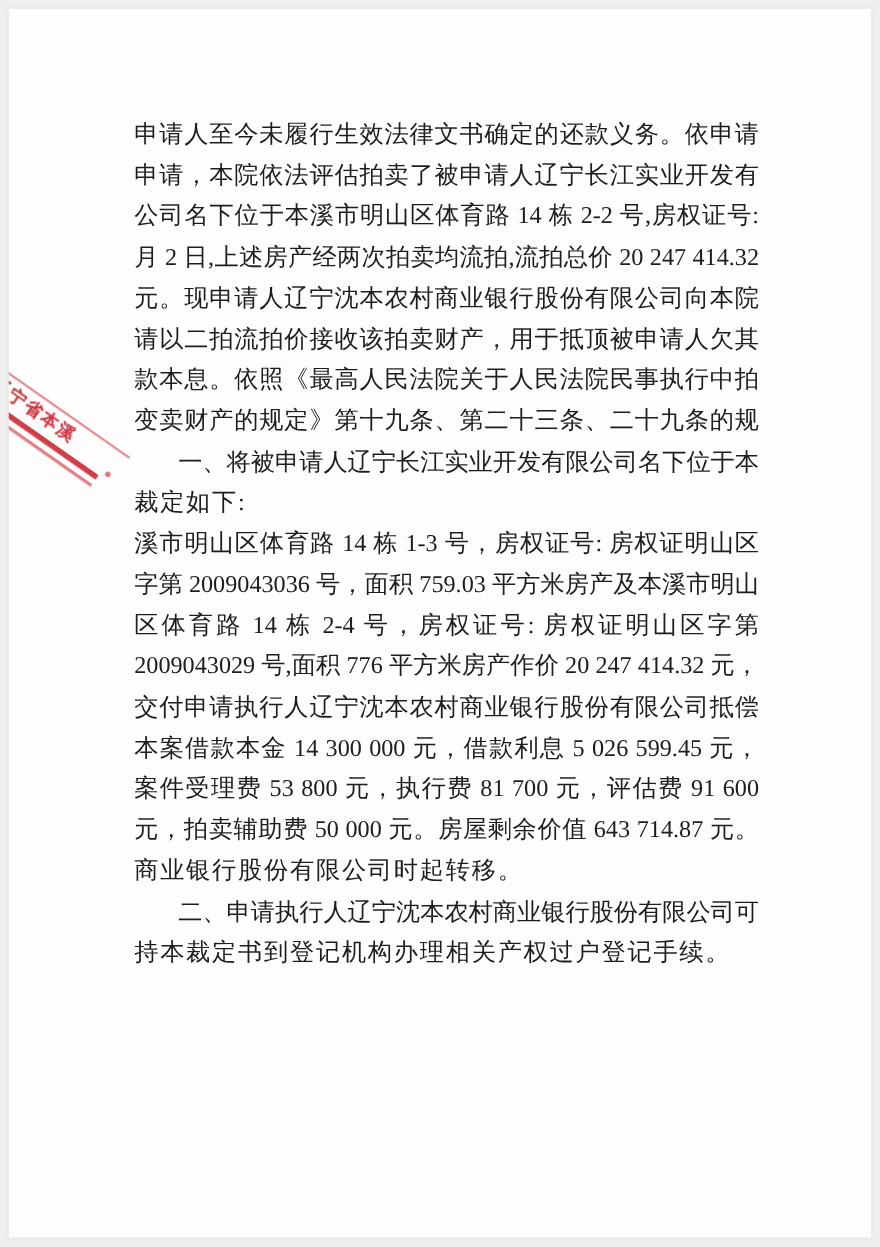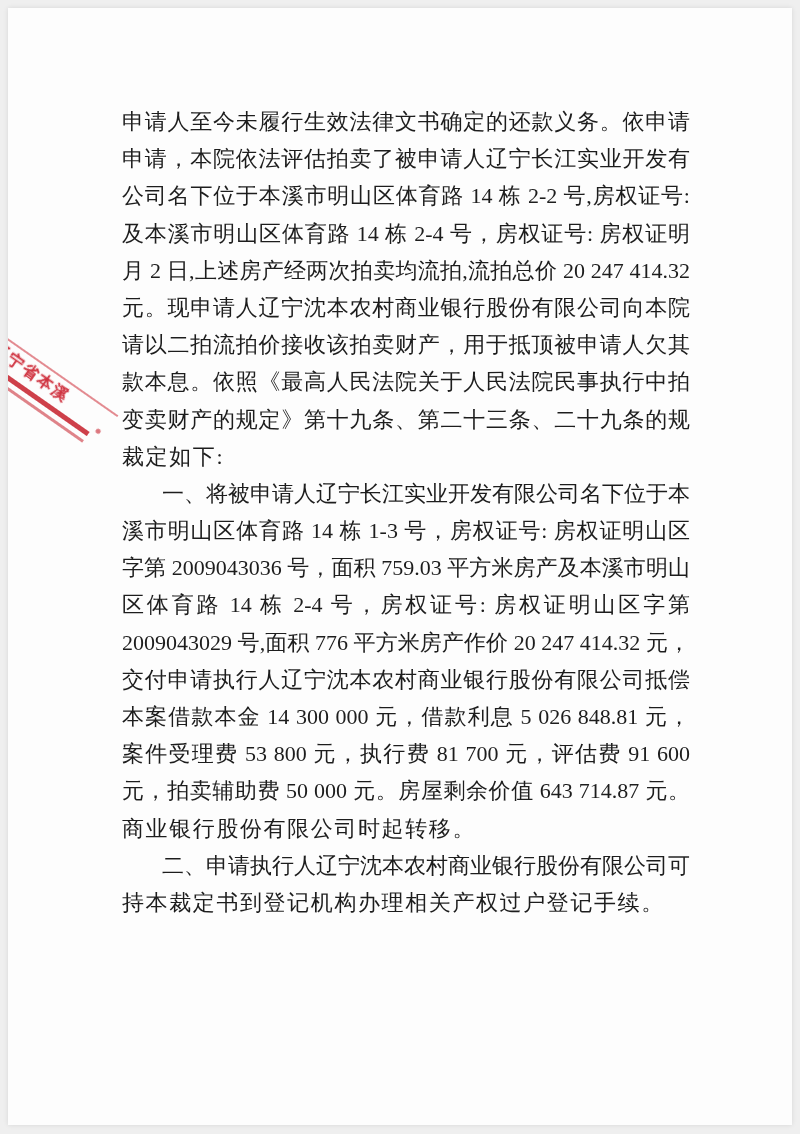--- a/index.html
+++ b/index.html
@@ -101,34 +101,33 @@
       <div class="stamp-line-top"></div>
       <div class="stamp-text">辽宁省本溪</div>
       <div class="stamp-band"></div>
       <div class="stamp-dot"></div>
     </div>
 
     <div class="text-block">
         <div class="line">申请人至今未履行生效法律文书确定的还款义务。依申请人</div>
         <div class="line">申请，本院依法评估拍卖了被申请人辽宁长江实业开发有限</div>
         <div class="line">公司名下位于本溪市明山区体育路 14 栋 2-2 号,房权证号:</div>
-        <div class="line">及本溪市明山区体育路 14 栋 2-4 号，房权证号: 房权证明</div>
         <div class="line">月 2 日,上述房产经两次拍卖均流拍,流拍总价 20 247 414.32</div>
         <div class="line">元。现申请人辽宁沈本农村商业银行股份有限公司向本院申</div>
         <div class="line">请以二拍流拍价接收该拍卖财产，用于抵顶被申请人欠其借</div>
         <div class="line">款本息。依照《最高人民法院关于人民法院民事执行中拍卖、</div>
         <div class="line">变卖财产的规定》第十九条、第二十三条、二十九条的规定，</div>
+        <div class="line ind">一、将被申请人辽宁长江实业开发有限公司名下位于本</div>
         <div class="line end">裁定如下:</div>
-        <div class="line ind">一、将被申请人辽宁长江实业开发有限公司名下位于本</div>
         <div class="line">溪市明山区体育路 14 栋 1-3 号，房权证号: 房权证明山区</div>
         <div class="line">字第 2009043036 号，面积 759.03 平方米房产及本溪市明山</div>
         <div class="line">区体育路 14 栋 2-4 号，房权证号: 房权证明山区字第</div>
         <div class="line">2009043029 号,面积 776 平方米房产作价 20 247 414.32 元，</div>
         <div class="line">交付申请执行人辽宁沈本农村商业银行股份有限公司抵偿</div>
-        <div class="line">本案借款本金 14 300 000 元，借款利息 5 026 848.81 元，</div>
+        <div class="line">本案借款本金 14 300 000 元，借款利息 5 026 599.45 元，</div>
         <div class="line">案件受理费 53 800 元，执行费 81 700 元，评估费 91 600</div>
         <div class="line">元，拍卖辅助费 50 000 元。房屋剩余价值 643 714.87 元。</div>
         <div class="line end">商业银行股份有限公司时起转移。</div>
         <div class="line ind">二、申请执行人辽宁沈本农村商业银行股份有限公司可</div>
         <div class="line end">持本裁定书到登记机构办理相关产权过户登记手续。</div>
       </div>
 
   </div>
 </div>
 

